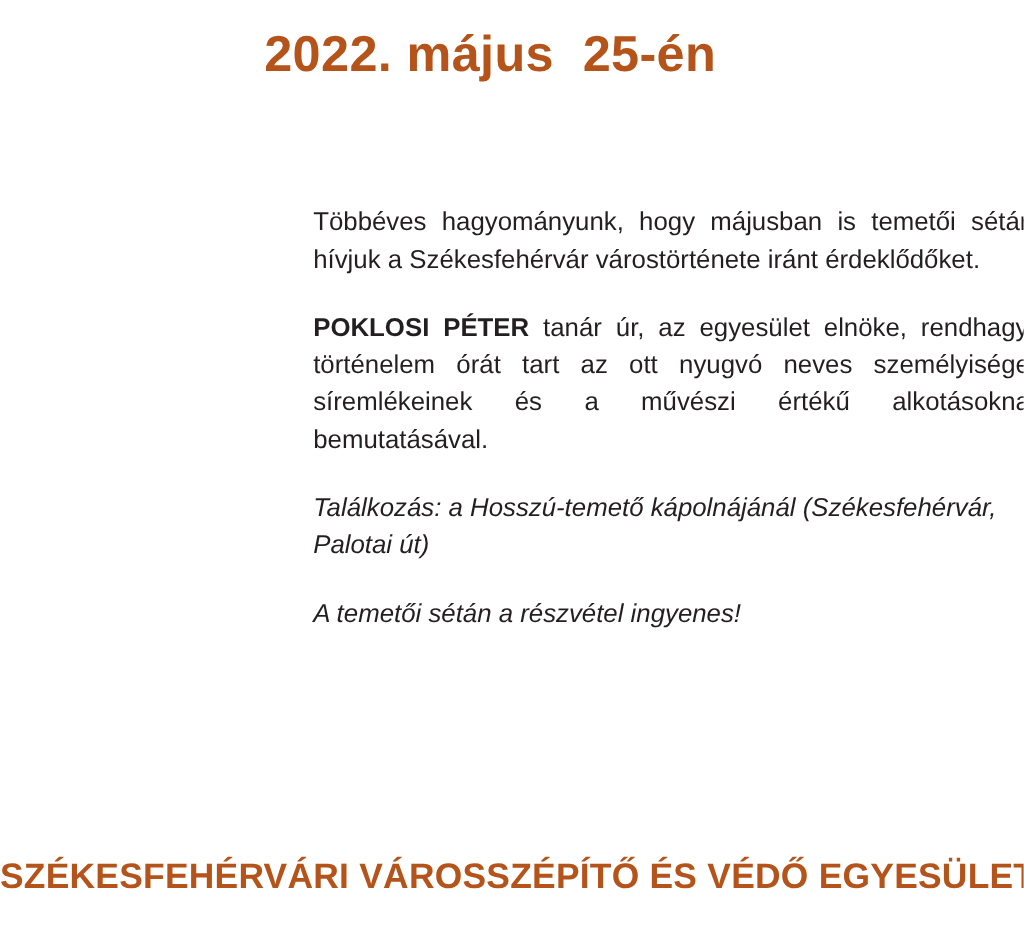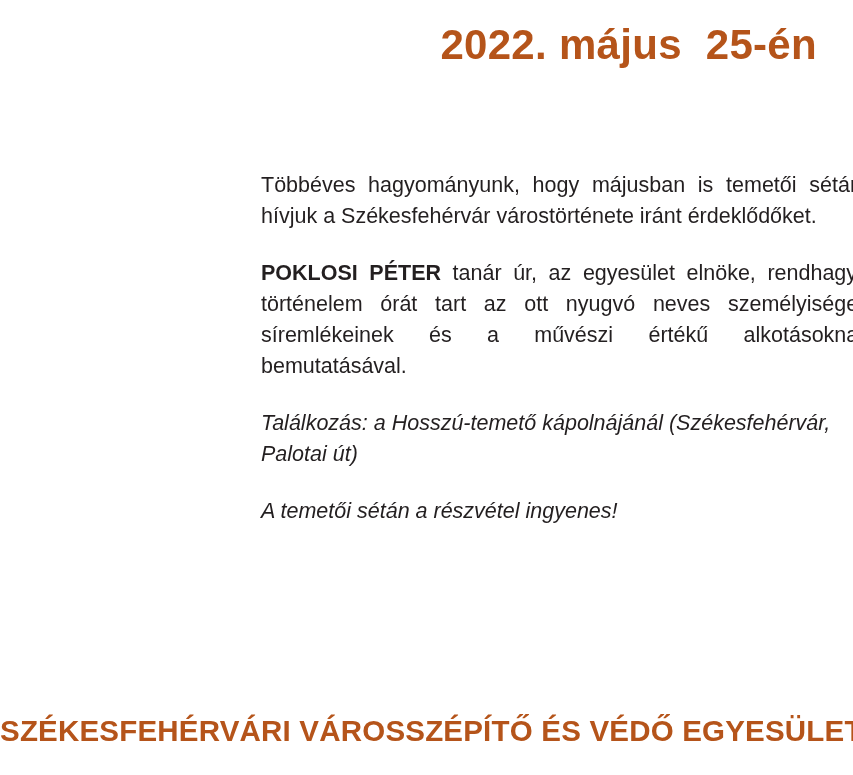--- a/index.html
+++ b/index.html
@@ -24,21 +24,21 @@
   }
 
   
   .heading {
     position: absolute;
     top: 18px;
     left: 0;
     width: 853px;
     padding-right: 36px;
     box-sizing: border-box;
-    text-align: right;
+    text-align: center;
     color: #b5541a;
     font-weight: bold;
     font-size: 42px;
     line-height: 1.28;
     letter-spacing: 0.3px;
   }
   .heading .line {
     display: block;
     white-space: pre;
   }

